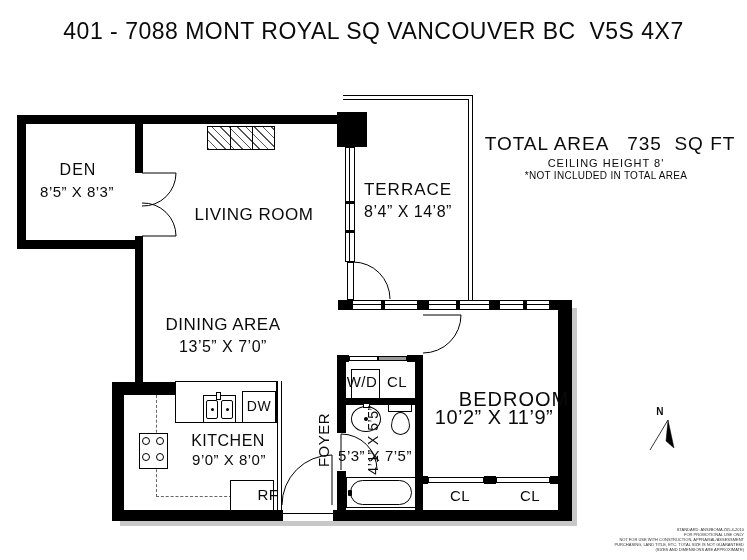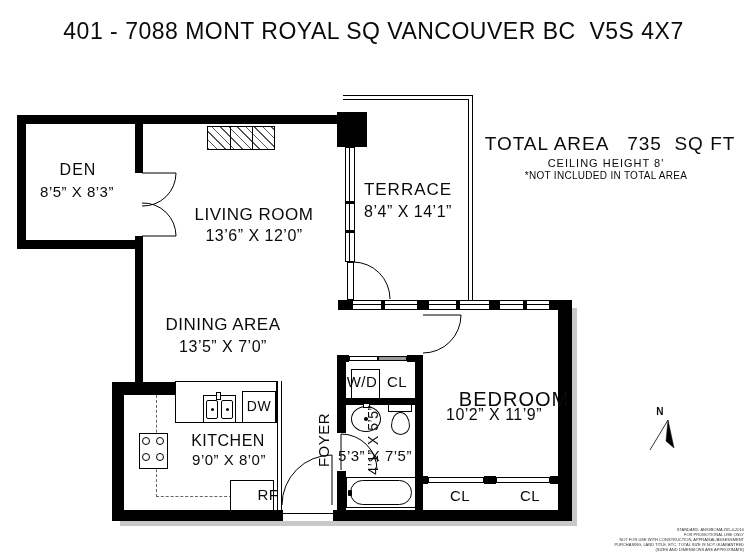--- a/index.html
+++ b/index.html
@@ -131,40 +131,39 @@
     <path d="M423,315 L461,315 A38,38 0 0 1 423,353" fill="none" stroke="#000" stroke-width="1"></path>
     <path d="M353,262 A37,37 0 0 1 390,299" fill="none" stroke="#000" stroke-width="1"></path>
     <path d="M332,505 L332,455 A50,50 0 0 0 282,505" fill="none" stroke="#000" stroke-width="1"></path>
     <path d="M341,470 L341,434 A36,36 0 0 1 377,470" fill="none" stroke="#000" stroke-width="1"></path>
   </svg>
 
   <div class="lbl" style="left:33px;top:161px;width:90px;font-size:16px;letter-spacing:1px;">DEN</div>
   <div class="lbl" style="left:17px;top:184px;width:120px;font-size:15px;">8’5” X 8’3”</div>
 
   <div class="lbl" style="left:174px;top:206px;width:160px;font-size:17px;letter-spacing:.5px;">LIVING ROOM</div>
-  <div class="lbl" style="left:174px;top:227px;width:160px;font-size:16px;">13’6” X 12’0”</div>
 
   <div class="lbl" style="left:347px;top:181px;width:122px;font-size:17px;letter-spacing:1px;">TERRACE</div>
-  <div class="lbl" style="left:347px;top:203px;width:122px;font-size:16px;">8’4” X 14’1”</div>
+  <div class="lbl" style="left:347px;top:203px;width:122px;font-size:16px;">8’4” X 14’8”</div>
 
   <div class="lbl" style="left:143px;top:316px;width:160px;font-size:17px;letter-spacing:.5px;">DINING AREA</div>
   <div class="lbl" style="left:143px;top:338px;width:160px;font-size:16px;">13’5” X 7’0”</div>
 
   <div class="lbl" style="left:168px;top:432px;width:120px;font-size:16px;letter-spacing:.5px;">KITCHEN</div>
   <div class="lbl" style="left:169px;top:452px;width:120px;font-size:15px;">9’0” X 8’0”</div>
 
   <div class="lbl" style="left:238px;top:420px;width:130px;height:40px;transform:rotate(-90deg);font-size:15px;">
     <span style="display:block;">FOYER</span>
     <span style="display:block;font-size:14px;">4’1” X 5’5”</span>
   </div>
 
   <div class="lbl" style="left:325px;top:448px;width:100px;font-size:15px;">5’3” X 7’5”</div>
 
   <div class="lbl" style="left:424px;top:388px;width:140px;font-size:20px;letter-spacing:1px;padding-left:20px;">BEDROOM</div>
-  <div class="lbl" style="left:424px;top:406px;width:140px;font-size:16px;">10’2” X 11’9”</div>
+  <div class="lbl" style="left:424px;top:406px;width:140px;font-size:20px;">10’2” X 11’9”</div>
 
   <div class="lbl" style="left:435px;top:488px;width:50px;font-size:15px;">CL</div>
   <div class="lbl" style="left:505px;top:488px;width:50px;font-size:15px;">CL</div>
 
   <div style="position:absolute;left:470px;top:134px;width:272px;text-align:center;">
     <div class="lbl" style="position:static;font-size:19px;letter-spacing:1px;padding-left:8px;">TOTAL AREA   735  SQ FT</div>
     <div class="lbl" style="position:static;font-size:11px;letter-spacing:1px;margin-top:2px;">CEILING HEIGHT 8'</div>
     <div class="lbl" style="position:static;font-size:10px;letter-spacing:.3px;margin-top:1px;">*NOT INCLUDED IN TOTAL AREA</div>
   </div>
 

